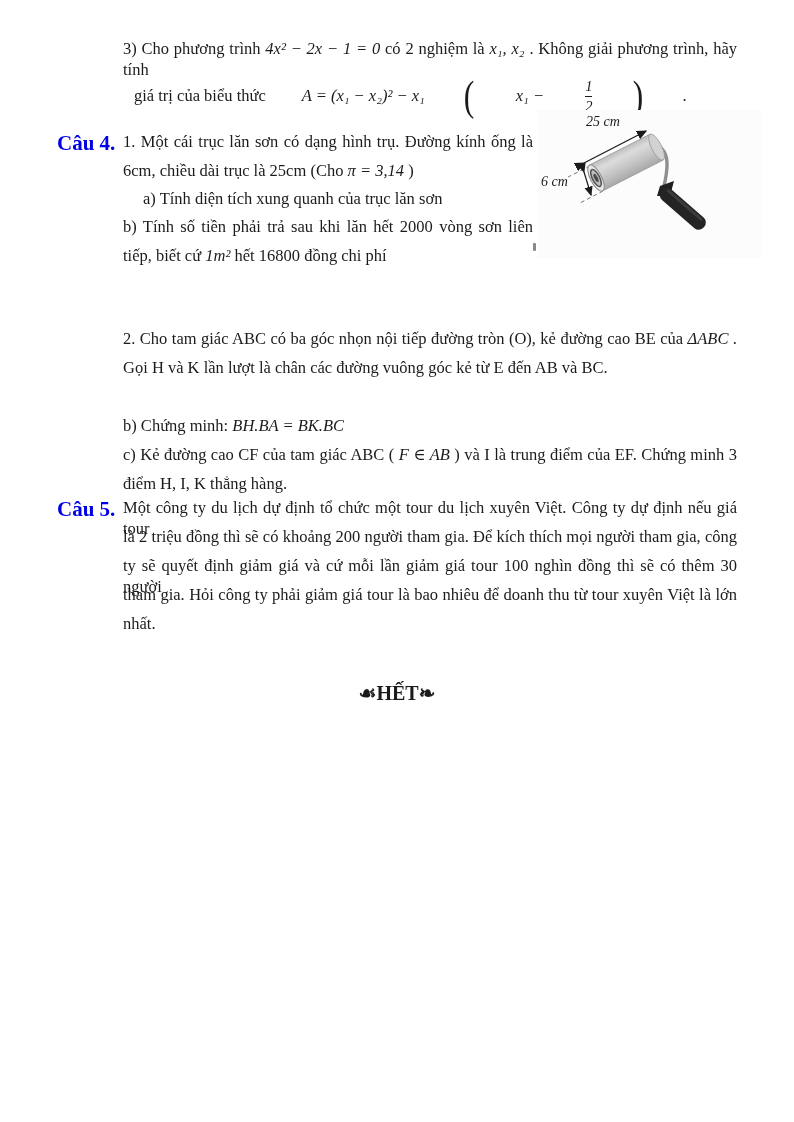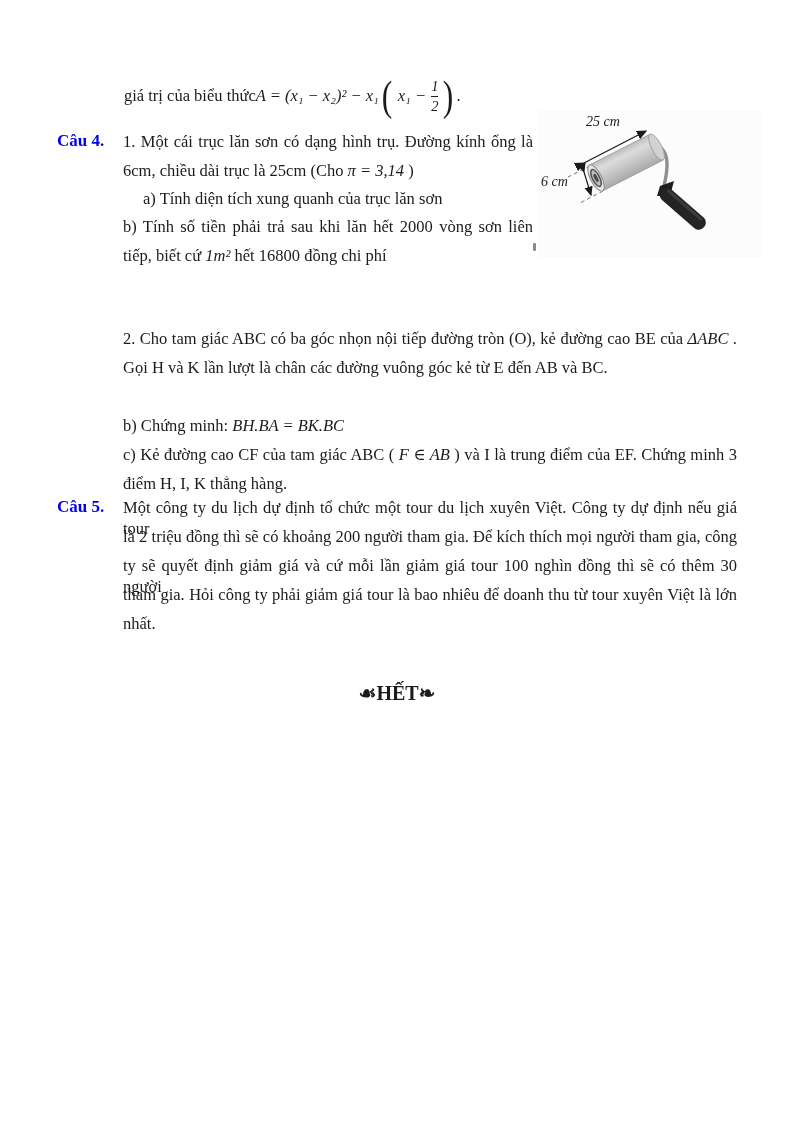--- a/index.html
+++ b/index.html
@@ -1,37 +1,38 @@
 <!DOCTYPE html>
 <html><head>
 <meta charset="utf-8">
 <style>
   html,body{margin:0;padding:0;background:#fff;}
   .page{position:relative;width:794px;height:1122px;background:#ffffff;overflow:hidden;
         font-family:"Liberation Serif","DejaVu Serif",serif;color:#1b1b1b;}
   .ln{position:absolute;font-size:16.5px;line-height:21px;white-space:nowrap;}
   .stretch{text-align:justify;text-align-last:justify;white-space:normal;}
   .it{font-style:italic;}
-  .lbl{position:absolute;font-size:17px;font-weight:bold;color:#0000e6;}
+  .lbl{position:absolute;font-size:21px;font-weight:bold;color:#0000e6;}
   .formula{position:absolute;display:flex;align-items:center;font-size:16.5px;}
   .bigp{font-size:42px;font-weight:400;line-height:0;transform:scaleX(.75);margin:0 1px;font-style:normal;}
   .frac{display:inline-flex;flex-direction:column;align-items:center;font-size:14.5px;
         font-style:italic;line-height:1.15;margin:0 2px;}
   .fbar{display:block;width:100%;border-top:1.3px solid #1b1b1b;margin:1px 0;}
   .footer{position:absolute;left:0;width:794px;text-align:center;font-weight:bold;font-size:20px;}
   .stray{position:absolute;width:3px;height:8px;background:#8a8a8a;border-radius:1px;}
   .rollerbox{position:absolute;}
 </style>
 </head>
 <body>
 
 <div class="page">
 
+  <div class="ln stretch" style="top:38px;left:123px;width:614px;"><span>3) Cho phương trình </span><span class="it">4x² − 2x − 1 = 0</span><span> có 2 nghiệm là </span><span class="it">x₁, x₂</span><span> . Không giải phương trình, hãy tính</span></div>
 
-  <div class="formula" style="top:72px;left:124px;height:48px;">
+  <div class="formula" style="top:72px;left:134px;height:48px;gap:36px;">
       <span>giá trị của biểu thức </span>
       <span class="it">A = (x₁ − x₂)² − x₁</span>
       <span class="bigp">(</span>
       <span class="it" style="margin:0 3px;">x₁ −</span>
       <span class="frac">
         <span>1</span>
         <span class="fbar"></span>
         <span>2</span>
       </span>
       <span class="bigp">)</span>

